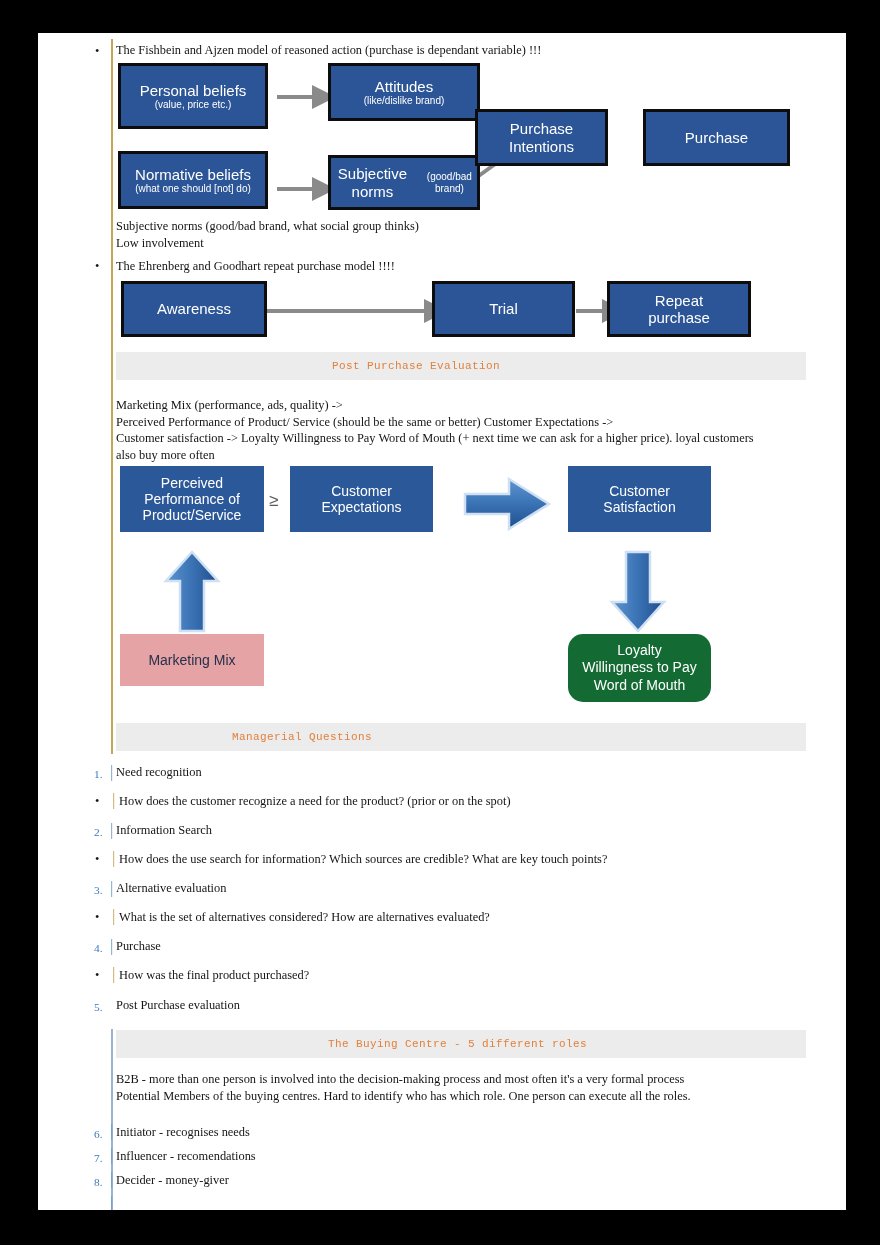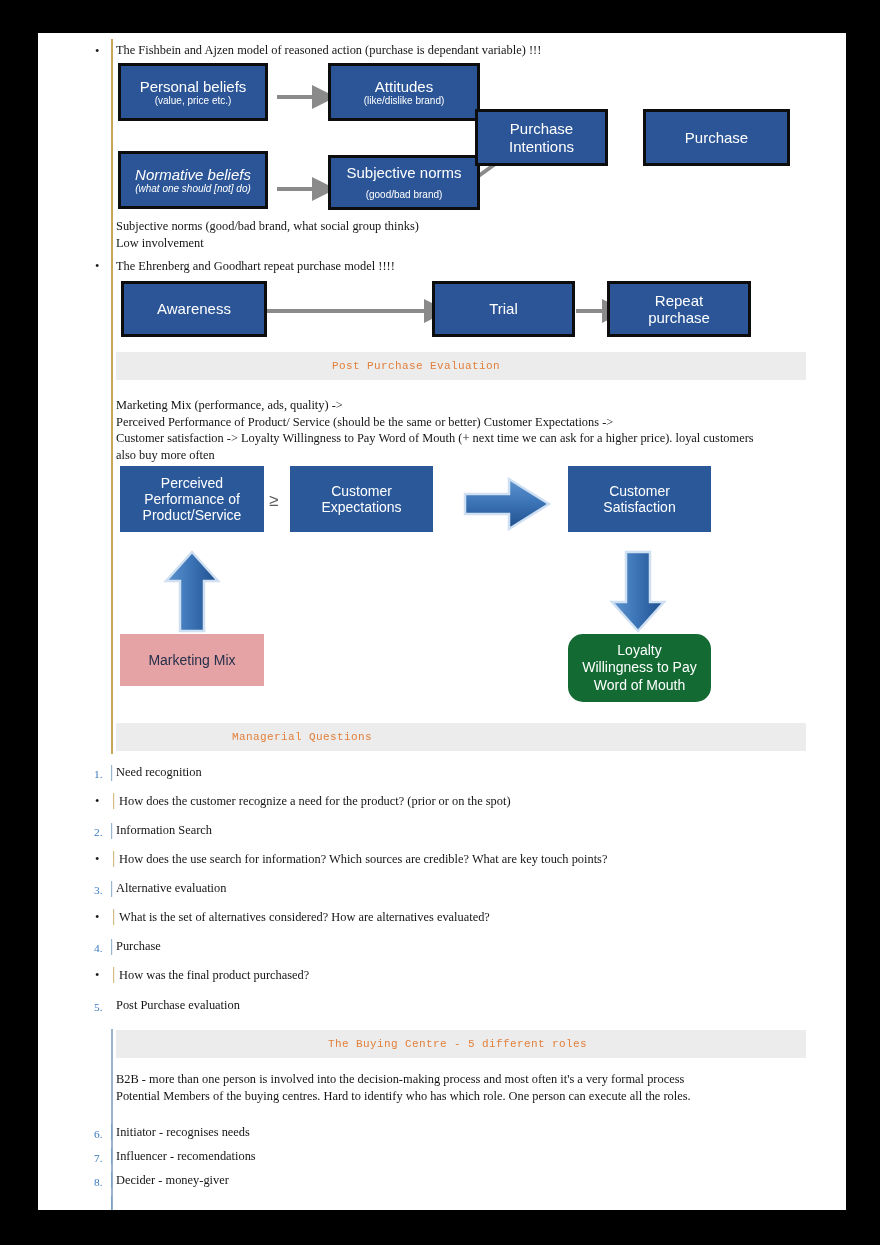--- a/index.html
+++ b/index.html
@@ -141,36 +141,36 @@
       <line x1="161" y1="35" x2="200" y2="35" stroke="#8a8a8a" stroke-width="4" marker-end="url(#ga)"></line>
       <line x1="161" y1="127" x2="200" y2="127" stroke="#8a8a8a" stroke-width="4" marker-end="url(#ga)"></line>
       <line x1="357" y1="47" x2="393" y2="78" stroke="#8a8a8a" stroke-width="4" marker-end="url(#ga)"></line>
       <line x1="357" y1="118" x2="393" y2="92" stroke="#8a8a8a" stroke-width="4" marker-end="url(#ga)"></line>
       <line x1="536" y1="85" x2="570" y2="85" stroke="#8a8a8a" stroke-width="4" marker-end="url(#ga)"></line>
     </svg>
   </div>
 
   <div class="dbox bordered" style="left:80px; top:30px; width:80px; height:0;"></div>
 
-  <div class="dbox bordered" style="left:80px; top:30px; width:150px; height:58px; flex-direction:column;">
+  <div class="dbox bordered" style="left:80px; top:30px; width:150px; height:66px; flex-direction:column;">
     <span class="t1">Personal beliefs</span>
     <span class="t2">(value, price etc.)</span>
   </div>
 
   <div class="dbox bordered" style="left:290px; top:30px; width:152px; height:58px; flex-direction:column;">
     <span class="t1">Attitudes</span>
     <span class="t2">(like/dislike brand)</span>
   </div>
 
-  <div class="dbox bordered" style="left:80px; top:118px; width:150px; height:58px; flex-direction:column;font-style:italic;">
+  <div class="dbox bordered" style="left:80px; top:118px; width:150px; height:58px; flex-direction:column;">
     <span class="t1">Normative beliefs</span>
     <span class="t2" style="padding:0 6px;">(what one should [not] do)</span>
   </div>
 
-  <div class="dbox bordered" style="left:290px; top:122px; width:152px; height:55px; flex-direction:column;gap:8px;">
+  <div class="dbox bordered" style="left:290px; top:122px; width:152px; height:55px; flex-direction:row;gap:8px;">
     <span class="t1">Subjective norms</span>
     <span class="t2">(good/bad brand)</span>
   </div>
 
   <div class="dbox bordered" style="left:437px; top:76px; width:133px; height:57px; flex-direction:column;">
     <span class="t1">Purchase</span>
     <span class="t1">Intentions</span>
   </div>
 
   <div class="dbox bordered" style="left:605px; top:76px; width:147px; height:57px;">

